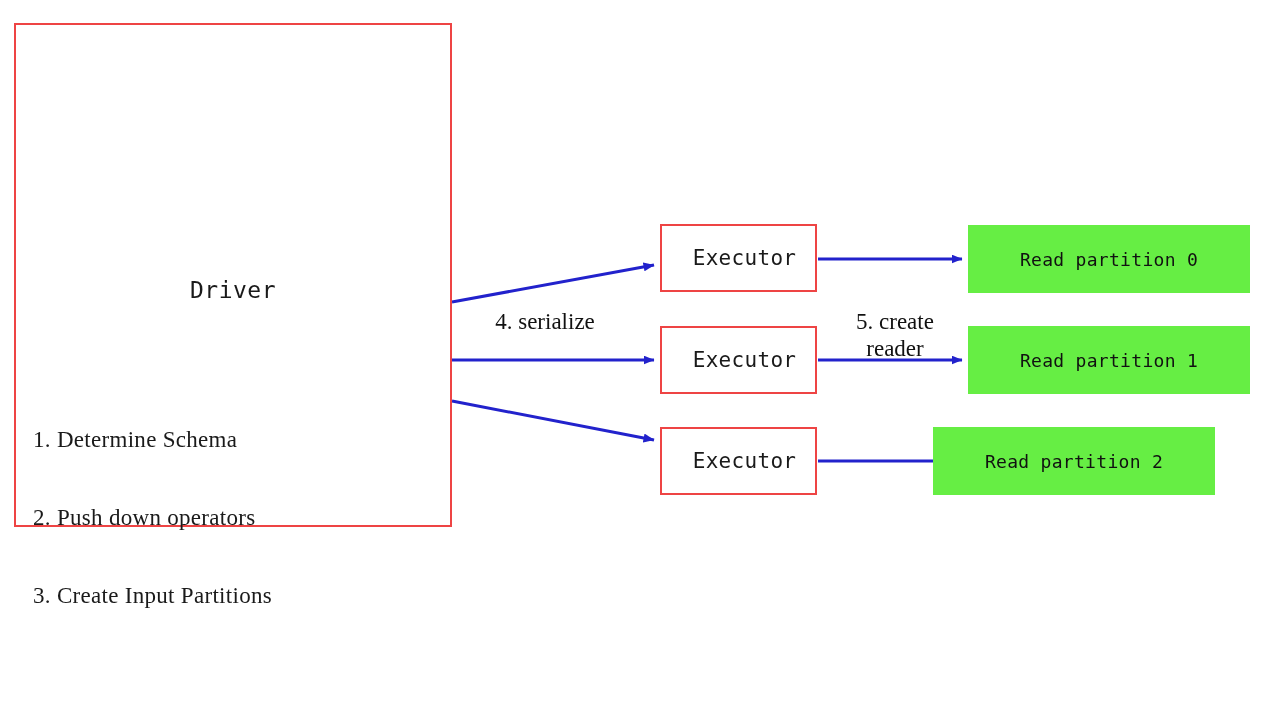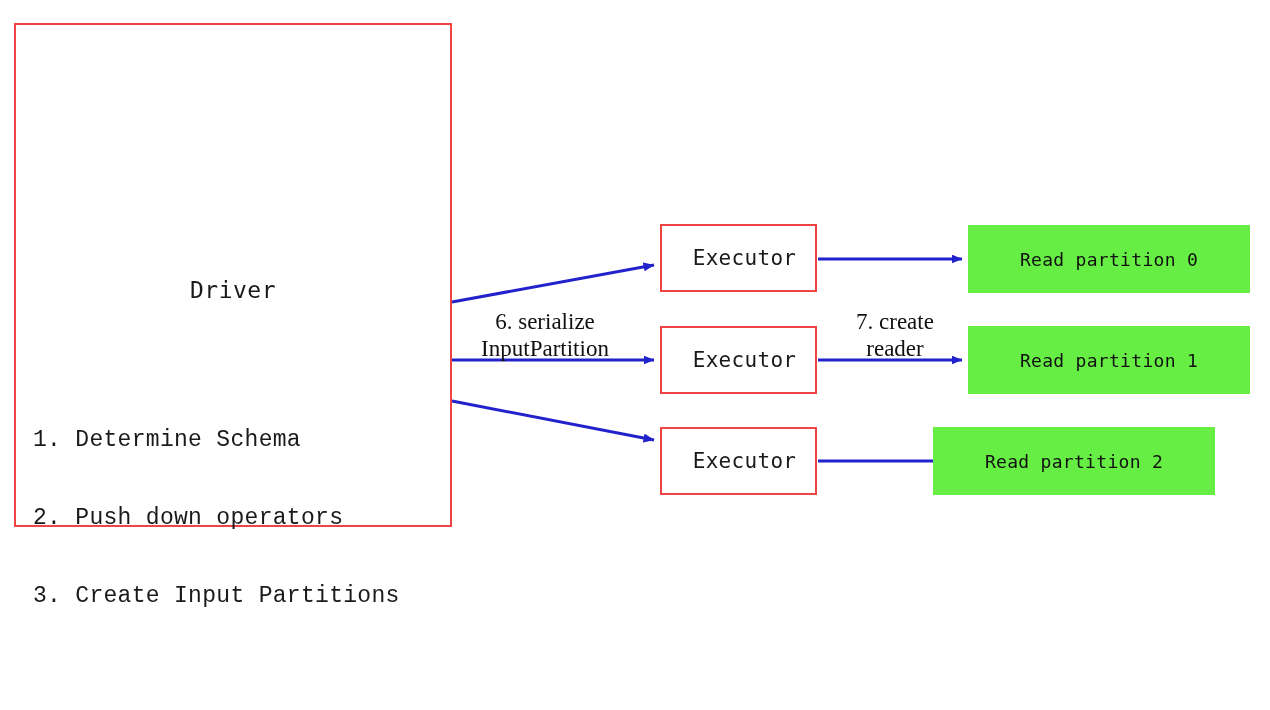--- a/index.html
+++ b/index.html
@@ -52,21 +52,21 @@
     text-align: center;
     font-family: "DejaVu Sans Mono", "Liberation Mono", monospace;
     font-size: 23px;
     color: #1a1a1a;
     letter-spacing: 0.5px;
   }
   .driver-steps {
     position: absolute;
     left: 17px;
     top: 350px;
-    font-family: Liberation Mono, monospace;
+    font-family: Liberation Serif, serif;
     font-size: 23px;
     line-height: 26px;
     color: #1a1a1a;
     letter-spacing: 0.3px;
     white-space: pre;
   }
   .driver-steps div { white-space: pre; }
 
   
   .executor-box {
@@ -158,22 +158,21 @@
 
   <div class="node executor-box exec-1">Executor</div>
   <div class="node executor-box exec-2">Executor</div>
   <div class="node executor-box exec-3">Executor</div>
 
   <div class="node partition-box part-1">Read partition 0</div>
   <div class="node partition-box part-2">Read partition 1</div>
   <div class="node partition-box part-3">Read partition 2</div>
 
   <div class="edge-label label-serialize">
-    <div>6. serialize</div>
-    <div>InputPartition</div>
+    <div>4. serialize</div>
   </div>
 
   <div class="edge-label label-create-reader">
-    <div>7. create</div>
+    <div>5. create</div>
     <div>reader</div>
   </div>
 
 </div>
 
 </body></html>

